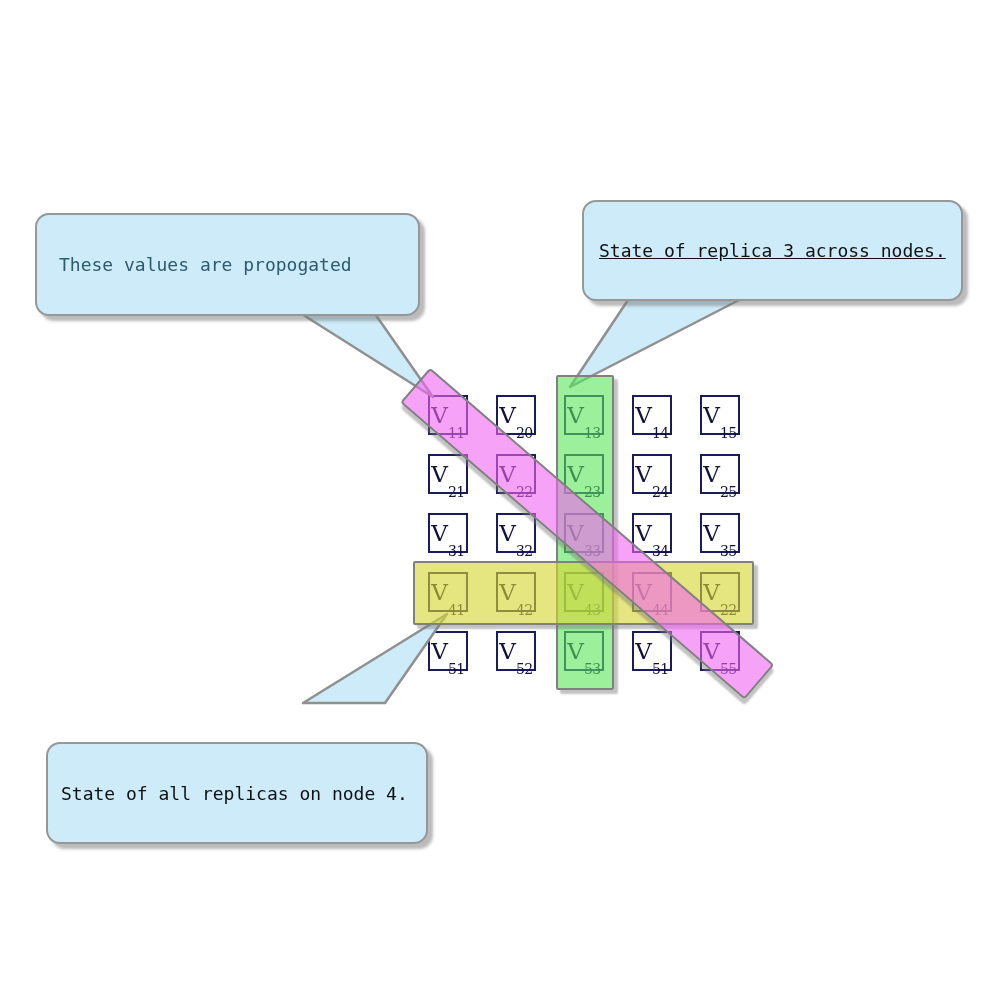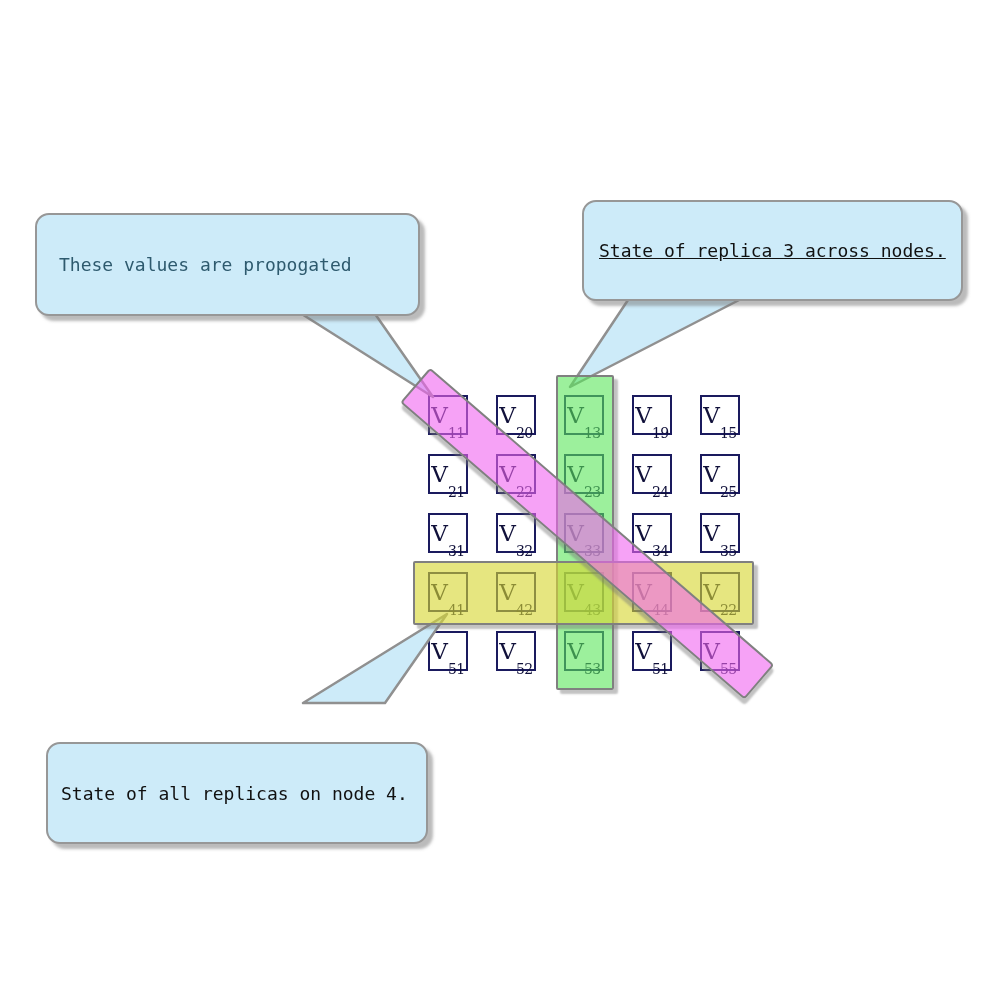--- a/index.html
+++ b/index.html
@@ -85,21 +85,21 @@
     <div class="cell">
         <span class="v">V</span>
         <span class="sb">20</span>
       </div>
     <div class="cell">
         <span class="v">V</span>
         <span class="sb">13</span>
       </div>
     <div class="cell">
         <span class="v">V</span>
-        <span class="sb">19</span>
+        <span class="sb">14</span>
       </div>
     <div class="cell">
         <span class="v">V</span>
         <span class="sb">15</span>
       </div>
 
     <div class="cell">
         <span class="v">V</span>
         <span class="sb">21</span>
       </div>

